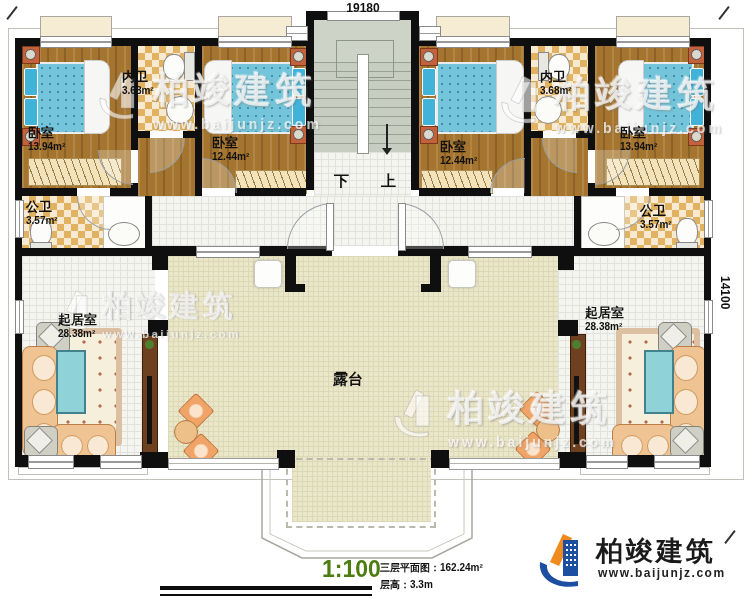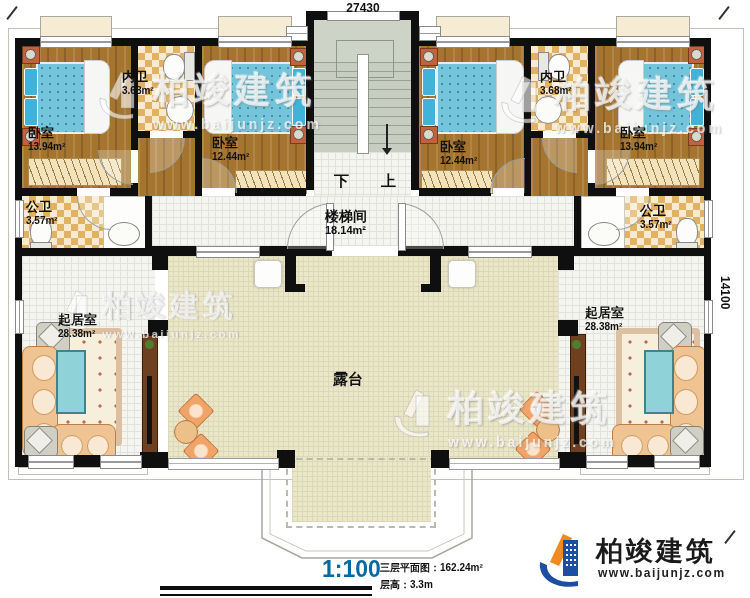--- a/index.html
+++ b/index.html
@@ -67,21 +67,21 @@
   .rarea{font-weight:bold;font-size:10px;}
   .udlabel{position:absolute;font-weight:bold;font-size:15px;color:#101010;z-index:50;}
   .dim{position:absolute;font-weight:bold;font-size:12px;color:#111;z-index:55;}
   .tick{position:absolute;width:16px;border-top:2px solid #333;transform:rotate(-52deg);z-index:20;}
   .wm{position:absolute;display:flex;align-items:flex-start;gap:8px;z-index:45;pointer-events:none;}
   .wm-text{font-weight:bold;font-size:36px;letter-spacing:5px;color:rgba(255,255,255,.72);
     text-shadow:1px 1px 2px rgba(110,110,110,.45),-1px -1px 1px rgba(255,255,255,.55);white-space:nowrap;}
   .wm-url{font-weight:bold;font-size:14px;letter-spacing:3px;color:rgba(255,255,255,.72);
     text-shadow:1px 1px 2px rgba(110,110,110,.4);margin-top:1px;white-space:nowrap;}
   .main-title{position:absolute;left:162px;top:549px;font-size:30px;font-weight:bold;letter-spacing:3px;color:#0d0d0d;z-index:60;}
-  .scale-txt{position:absolute;left:322px;top:556px;font-size:23px;font-weight:bold;color:#0369a1;z-index:60;}
+  .scale-txt{position:absolute;left:322px;top:556px;font-size:23px;font-weight:bold;color:#4d7c0f;z-index:60;}
   .uline{position:absolute;background:#0d0d0d;z-index:60;}
   .note{position:absolute;font-size:10px;font-weight:600;color:#111;z-index:60;}
   .logo-name{position:absolute;left:596px;top:533px;font-size:27px;font-weight:bold;letter-spacing:3px;color:#1a1a1a;z-index:60;white-space:nowrap;}
   .logo-url{position:absolute;left:598px;top:566px;font-size:12px;font-weight:bold;letter-spacing:1.5px;color:#222;z-index:60;white-space:nowrap;}
   svg.prot{position:absolute;left:252px;top:452px;z-index:3;}
   svg.logo-icon{position:absolute;left:536px;top:528px;z-index:60;}
 </style>
 </head>
 <body>
 
@@ -354,39 +354,35 @@
       <div class="rarea">13.94m²</div>
   </div>
   <div class="rlabel" style="left:26px;top:200px;width:64px;">
     <div class="rname">公卫</div>
       <div class="rarea">3.57m²</div>
   </div>
   <div class="rlabel" style="left:640px;top:204px;width:64px;">
     <div class="rname">公卫</div>
       <div class="rarea">3.57m²</div>
   </div>
-  <div class="rlabel" style="left:325px;top:208px;width:90px;">
-    <div class="rname" style="font-size:14px;">楼梯间</div>
-      <div class="rarea" style="font-size:11px;">18.14m²</div>
-  </div>
   <div class="rlabel" style="left:58px;top:313px;width:80px;">
     <div class="rname">起居室</div>
       <div class="rarea">28.38m²</div>
   </div>
   <div class="rlabel" style="left:585px;top:306px;width:80px;">
     <div class="rname">起居室</div>
       <div class="rarea">28.38m²</div>
   </div>
   <div class="rlabel" style="left:333px;top:370px;width:74px;">
     <div class="rname" style="font-size:15px;">露台</div>
   </div>
   <div class="udlabel" style="left:334px;top:172px;">下</div>
   <div class="udlabel" style="left:381px;top:172px;">上</div>
 
-  <div class="dim" style="left:313px;top:1px;width:100px;text-align:center;">27430</div>
+  <div class="dim" style="left:313px;top:1px;width:100px;text-align:center;">19180</div>
   <div class="dim" style="left:718px;top:276px;writing-mode:vertical-rl;">14100</div>
 
   <div class="wm" style="left:95px;top:66px;">
     <svg width="50" height="56" viewBox="0 0 50 56">
       <path d="M14 30 L26 6 L34 10 L22 34 Z" fill="rgba(255,255,255,0.6)" stroke="rgba(130,130,130,0.3)"></path>
       <rect x="26" y="12" width="13" height="30" fill="rgba(255,255,255,0.6)" stroke="rgba(130,130,130,0.3)"></rect>
       <path d="M38 52 C18 56 4 46 5 32 L11 34 C10 44 22 52 38 48 Z" fill="rgba(255,255,255,0.6)" stroke="rgba(130,130,130,0.3)"></path>
     </svg>
     <div>
         <div class="wm-text">柏竣建筑</div>

